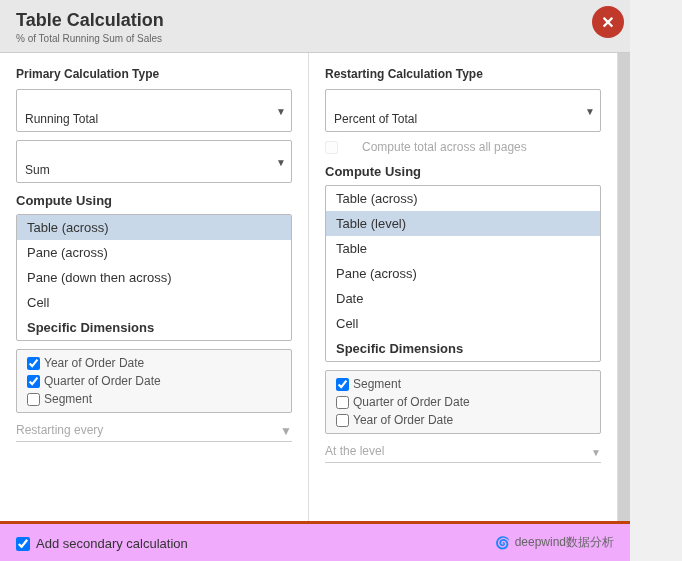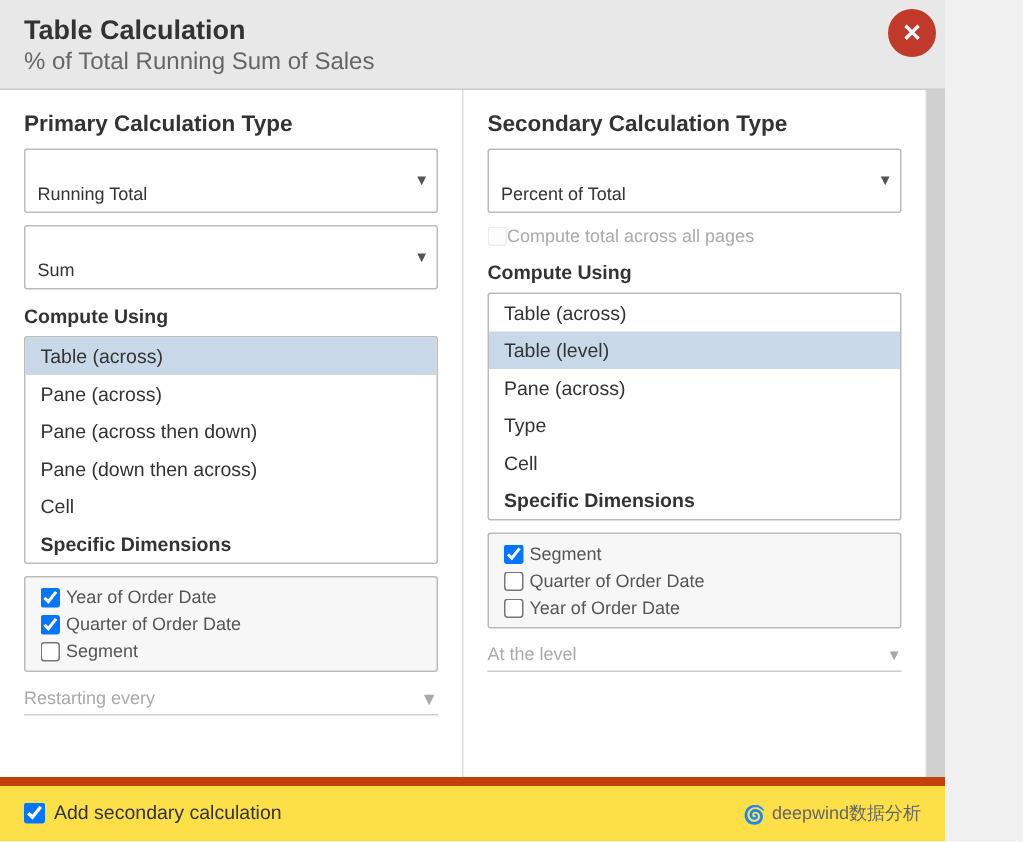--- a/index.html
+++ b/index.html
@@ -25,21 +25,21 @@
       border-bottom: 1px solid #ccc;
       padding: 10px 16px 8px;
       position: relative;
     }
     .header-title {
       font-size: 18px;
       font-weight: bold;
       color: #333;
     }
     .header-subtitle {
-      font-size: 16px;
+      font-size: 10px;
       color: #666;
       margin-top: 2px;
     }
     .close-btn {
       position: absolute;
       top: 6px;
       right: 6px;
       width: 32px;
       height: 32px;
       background: #c0392b;
@@ -62,21 +62,21 @@
     .panel {
       flex: 1;
       padding: 14px 16px;
       border-right: 1px solid #ddd;
     }
     .panel:last-child {
       border-right: none;
     }
     .panel-label {
       font-weight: bold;
-      font-size: 15px;
+      font-size: 12px;
       color: #333;
       margin-bottom: 8px;
     }
     
     .select-wrap {
       position: relative;
       margin-bottom: 8px;
     }
     .select-box {
       width: 100%;
@@ -170,26 +170,26 @@
     .restart-line span {
       color: #aaa;
       font-size: 12px;
     }
     .restart-arrow {
       color: #aaa;
       font-size: 10px;
     }
     
     .footer {
-      border-top: 6px solid #c2410c;
+      border-top: 3px solid #c2410c;
       padding: 10px 16px;
       display: flex;
-      align-items: flex-start;
+      align-items: flex-end;
       justify-content: space-between;
-      background: #fde047;
+      background: #f0abfc;
     }
     .add-secondary {
       display: flex;
       align-items: center;
       gap: 6px;
       font-size: 13px;
       color: #333;
       cursor: pointer;
     }
     .add-secondary input[type="checkbox"] {
@@ -227,21 +227,21 @@
     .disabled-select {
       color: #aaa;
     }
     
     .checkbox-disabled {
       opacity: 0.4;
     }
     .compute-across-row {
       display: flex;
       align-items: center;
-      gap: 0;
+      gap: 24px;
       margin-top: 6px;
       margin-bottom: 6px;
     }
     .compute-across-label {
       font-size: 12px;
       color: #aaa;
     }
   </style>
 </head>
 <body>
@@ -283,21 +283,20 @@
           <option>Maximum</option>
         </select>
         <span class="select-arrow">▼</span>
       </div>
 
       <div class="compute-label">Compute Using</div>
 
       <div class="list-box">
         <div class="list-item selected">Table (across)</div>
         <div class="list-item">Pane (across)</div>
-        <div class="list-item">Pane (across then down)</div>
         <div class="list-item">Pane (down then across)</div>
         <div class="list-item">Cell</div>
         <div class="list-item bold">Specific Dimensions</div>
       </div>
 
       <div class="dimensions-box">
         <div class="dim-item">
           <input type="checkbox" checked="" style="">
           <span>Year of Order Date</span>
         </div>
@@ -313,21 +312,21 @@
 
       <div class="restart-wrap">
         <div class="restart-line">
           <span class="restart-label">Restarting every</span>
           <span class="restart-arrow">▼</span>
         </div>
       </div>
     </div>
 
     <div class="panel">
-      <div class="panel-label">Secondary Calculation Type</div>
+      <div class="panel-label">Restarting Calculation Type</div>
 
       <div class="select-wrap">
         <select class="select-box">
           <option>Percent of Total</option>
           <option>Difference From</option>
           <option>Percent Difference From</option>
           <option>Running Total</option>
           <option>Rank</option>
           <option>Percentile</option>
         </select>
@@ -337,22 +336,23 @@
       <div class="compute-across-row">
         <input type="checkbox" class="checkbox-disabled" disabled="" style="">
         <span class="compute-across-label">Compute total across all pages</span>
       </div>
 
       <div class="compute-label">Compute Using</div>
 
       <div class="list-box">
         <div class="list-item">Table (across)</div>
         <div class="list-item selected">Table (level)</div>
+        <div class="list-item">Table</div>
         <div class="list-item">Pane (across)</div>
-        <div class="list-item">Type</div>
+        <div class="list-item">Date</div>
         <div class="list-item">Cell</div>
         <div class="list-item bold">Specific Dimensions</div>
       </div>
 
       <div class="dimensions-box">
         <div class="dim-item">
           <input type="checkbox" checked="" style="">
           <span>Segment</span>
         </div>
         <div class="dim-item">

